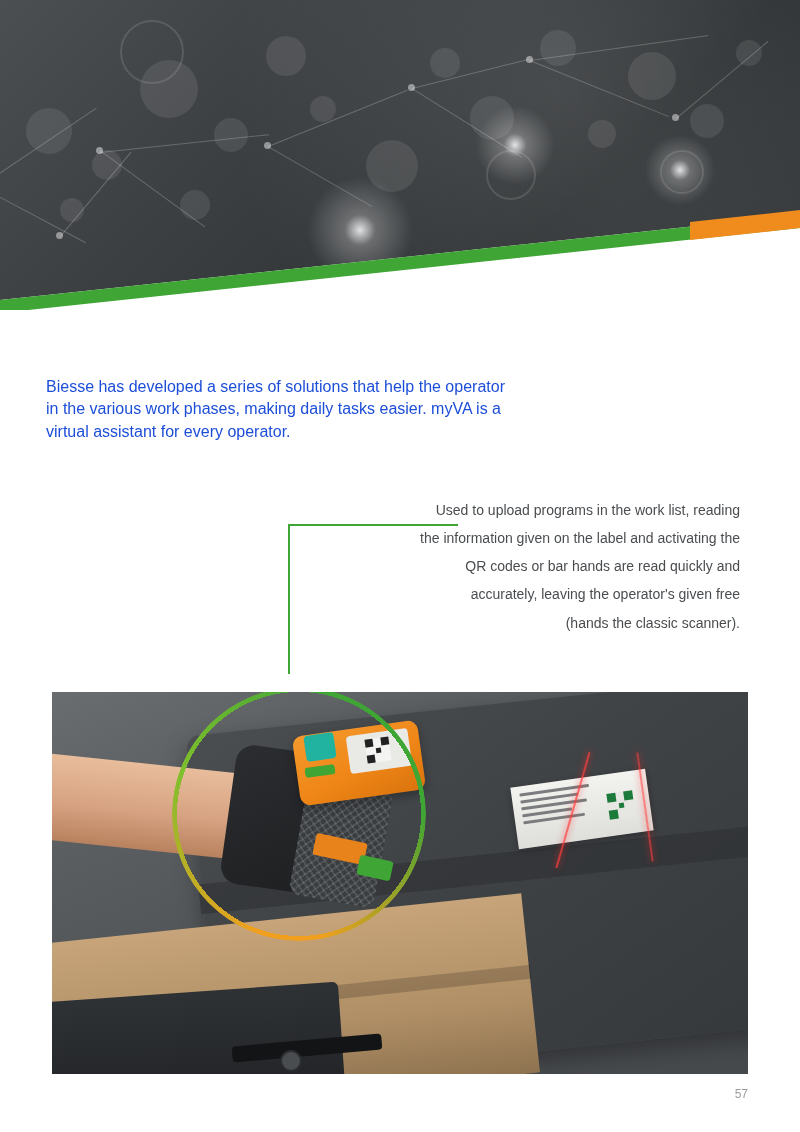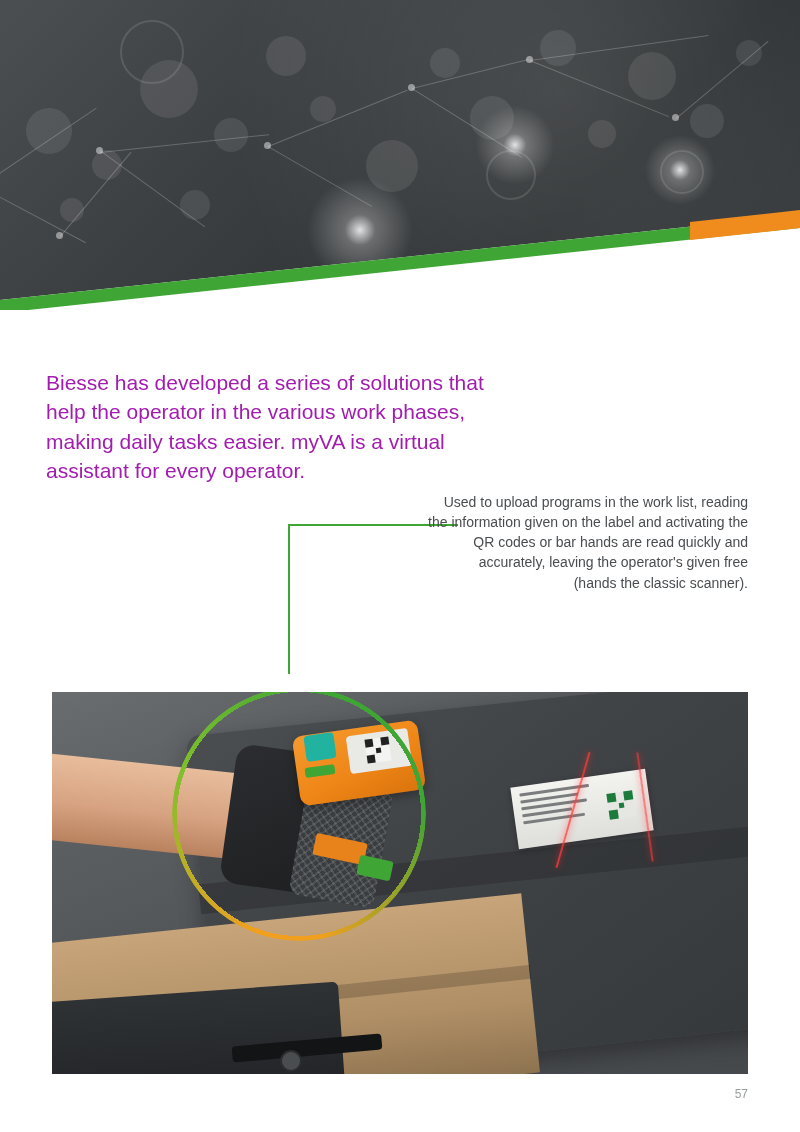--- a/index.html
+++ b/index.html
@@ -83,24 +83,23 @@
     border-radius: 50%;
     background: radial-gradient(circle, rgba(255,255,255,0.85) 0%, rgba(255,255,255,0.25) 18%, rgba(255,255,255,0) 62%);
   }
 
   
   .intro {
     position: absolute;
     left: 46px;
     top: 360px;
     width: 470px;
-    font-size: 21px;
+    font-size: 16px;
     line-height: 1.40;
-    color: #a21caf;
-    margin-top: 8px;
+    color: #1d4ed8;
   }
 
   
   .callout {
     position: absolute;
     right: 52px;
     top: 492px;
     width: 410px;
     text-align: right;
   }
@@ -109,21 +108,21 @@
     font-weight: bold;
     color: #3c3f42;
     letter-spacing: 0.2px;
     margin: 0 0 22px 0;
   }
   .callout-body {
     font-size: 14px;
     line-height: 1.44;
     color: #4a4d50;
   }
-  .callout-body p { margin: 0; }
+  .callout-body p { margin: 8px; }
 
   
   .leader {
     position: absolute;
     left: 288px;
     top: 524px;
     width: 170px;
     height: 150px;
   }
   .leader-h {

